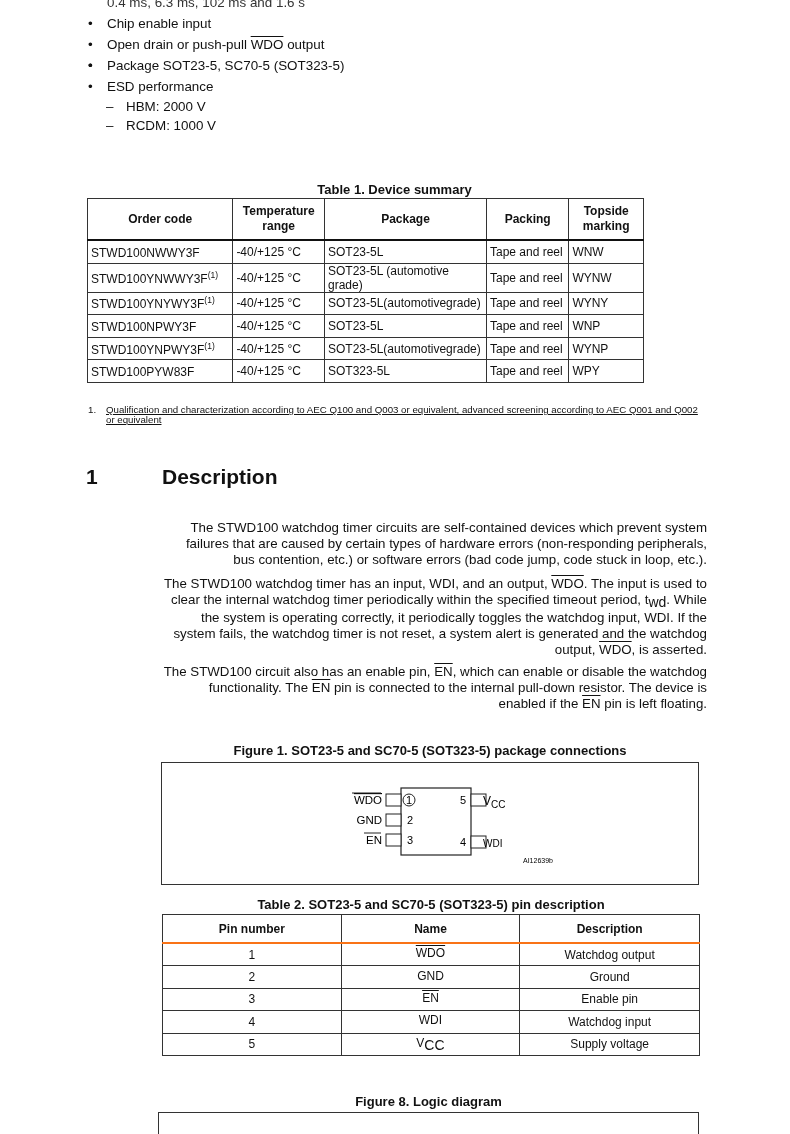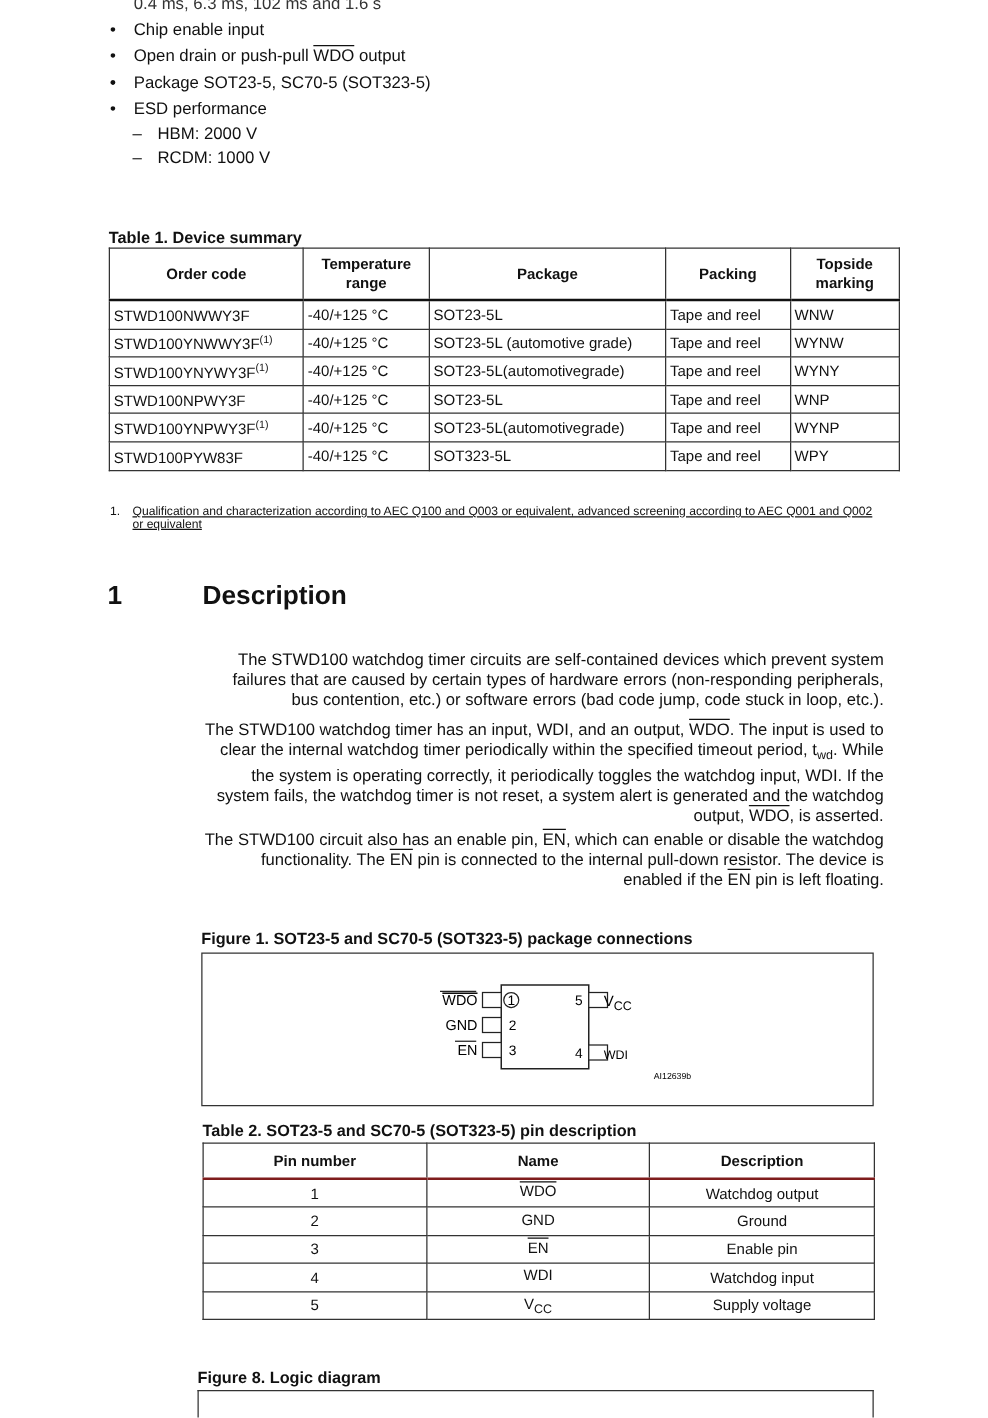--- a/index.html
+++ b/index.html
@@ -8,41 +8,41 @@
   .abs { position: absolute; }
   .ov { text-decoration: overline; }
   .bullets { left: 88px; top: -8px; font-size: 13.4px; line-height: 21px; }
   .bullets .li { position: relative; padding-left: 19px; white-space: nowrap; }
   .bullets .li .dot { position: absolute; left: 0; top: 0; }
   .bullets .sub { padding-left: 19px; position: relative; line-height: 19px; }
   .bullets .sub .dash { position: absolute; left: 18px; }
   .bullets .sub span.t { padding-left: 19px; }
   .cut { color: #333; }
 
-  .caption { font-weight: bold; font-size: 13px; }
+  .caption { font-weight: bold; font-size: 13px; text-align: center; }
   table { border-collapse: collapse; font-size: 12px; }
   td, th { border: 1px solid #333; padding: 0 3px; }
   th { font-weight: bold; }
-  #t1 { left: 87px; top: 198px; width: 633px; }
+  #t1 { left: 87px; top: 198px; width: 557px; }
   #t1 th { height: 40px; line-height: 15px; border-bottom: 2px solid #111; }
   #t1 td { height: 21.6px; }
   #t1 td.c { }
   sup { font-size: 8.5px; vertical-align: 5px; }
   .fn { left: 88px; top: 405px; font-size: 9.7px; line-height: 10px; width: 610px; }
   .fn .n { position: absolute; left: 0; }
   .fn .tx { padding-left: 18px; display: block; text-decoration: underline; }
 
   .sec-num { left: 86px; top: 465px; font-size: 21px; font-weight: bold; }
   .sec-title { left: 162px; top: 465px; font-size: 21px; font-weight: bold; }
   .para { left: 162px; width: 545px; font-size: 13.3px; line-height: 16px; text-align: right; }
-  sub.s { font-size: 10px; vertical-align: -3px; margin-top: 28px; }
+  sub.s { font-size: 14px; vertical-align: -3px; margin-top: 28px; }
 
   .fig1 { left: 161px; top: 762px; width: 538px; height: 123px; border: 1px solid #333; box-sizing: border-box; }
   #t2 { left: 162px; top: 914px; width: 538px; }
-  #t2 th { height: 27px; border-bottom: 2px solid #7f1d1d; }
+  #t2 th { height: 27px; border-bottom: 2px solid #f97316; }
   #t2 td { height: 21.4px; text-align: center; }
   .fig2 { left: 158px; top: 1112px; width: 541px; height: 40px; border: 1px solid #333; box-sizing: border-box; border-bottom: none; }
 </style>
 </head>
 <body>
 
 <div class="abs bullets">
   <div class="li cut" style="padding-left:19px;"><span>0.4 ms, 6.3 ms, 102 ms and 1.6 s</span></div>
   <div class="li"><span class="dot">•</span><span>Chip enable input</span></div>
   <div class="li"><span class="dot">•</span><span>Open drain or push-pull </span><span class="ov">WDO</span><span> output</span></div>

